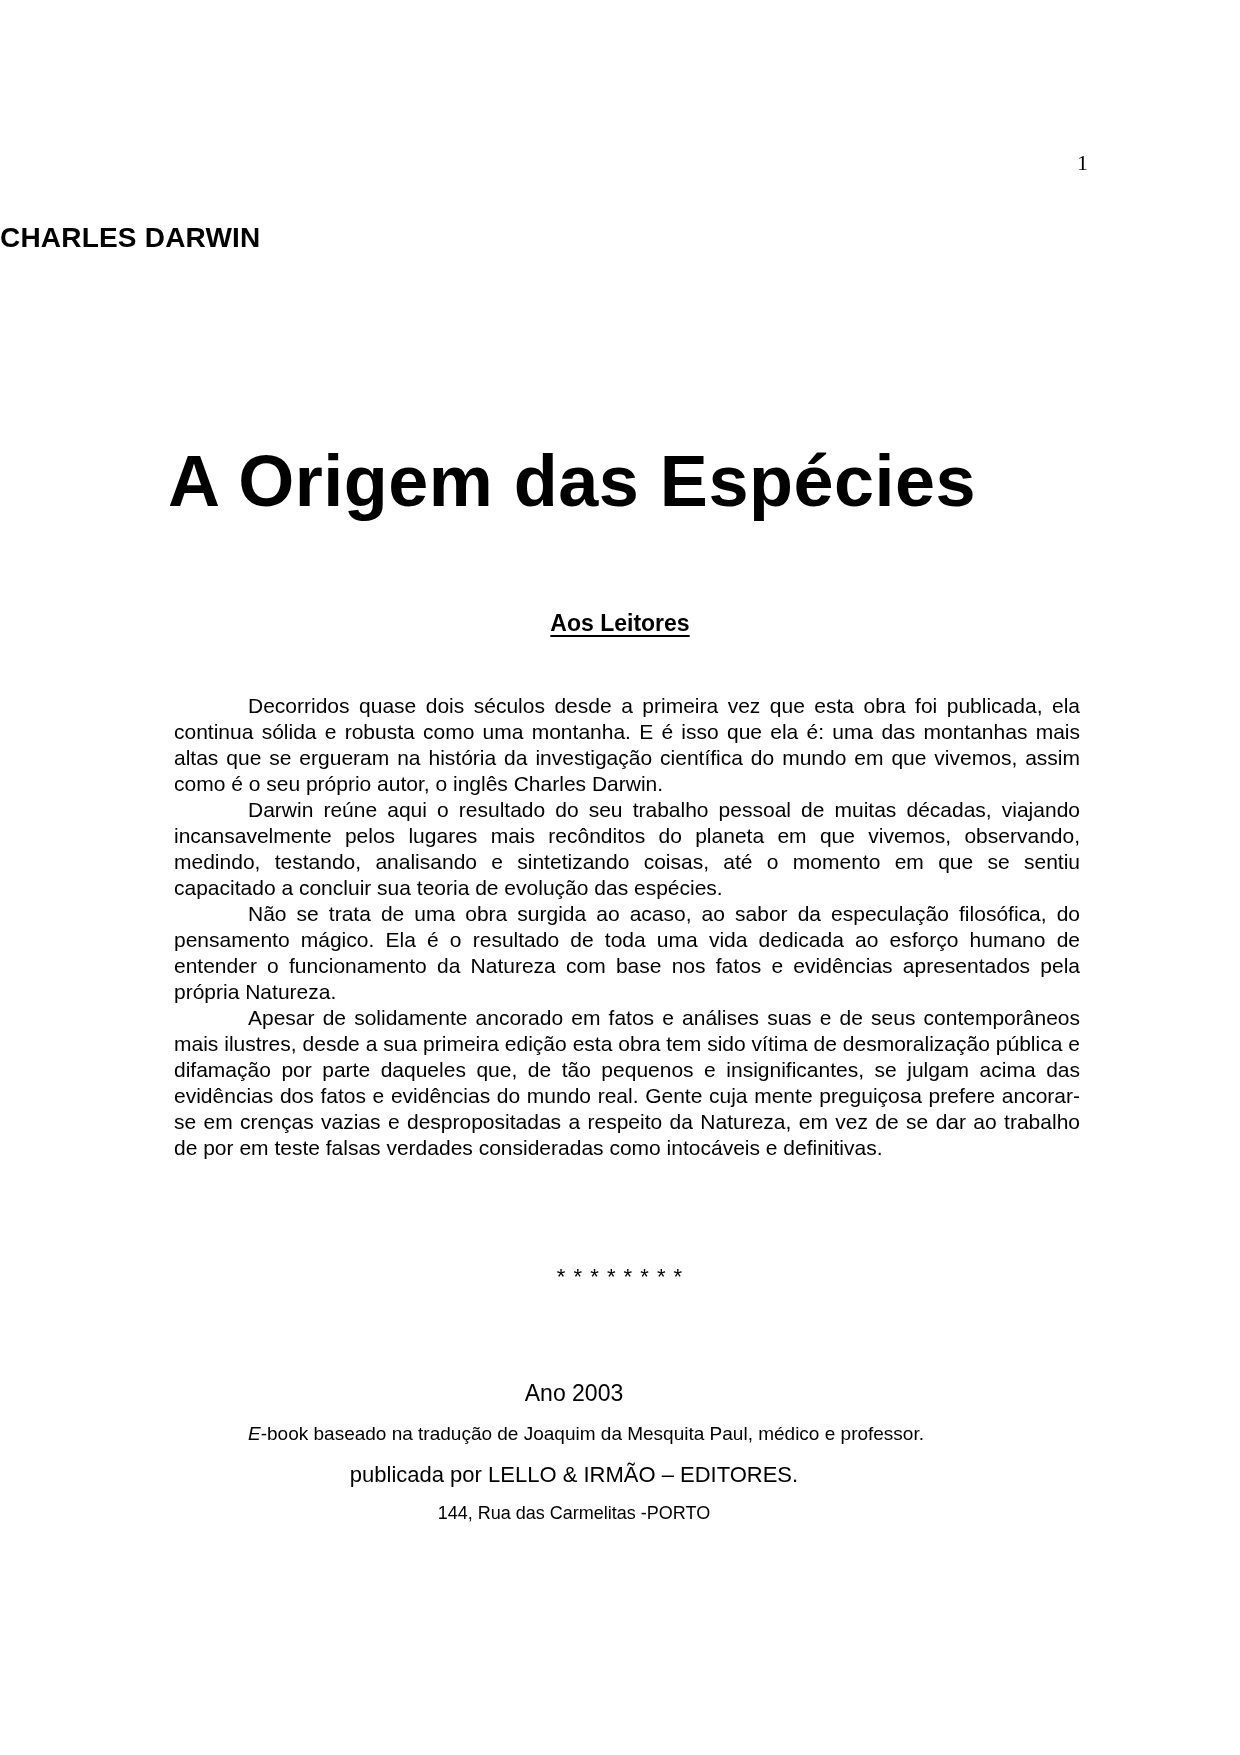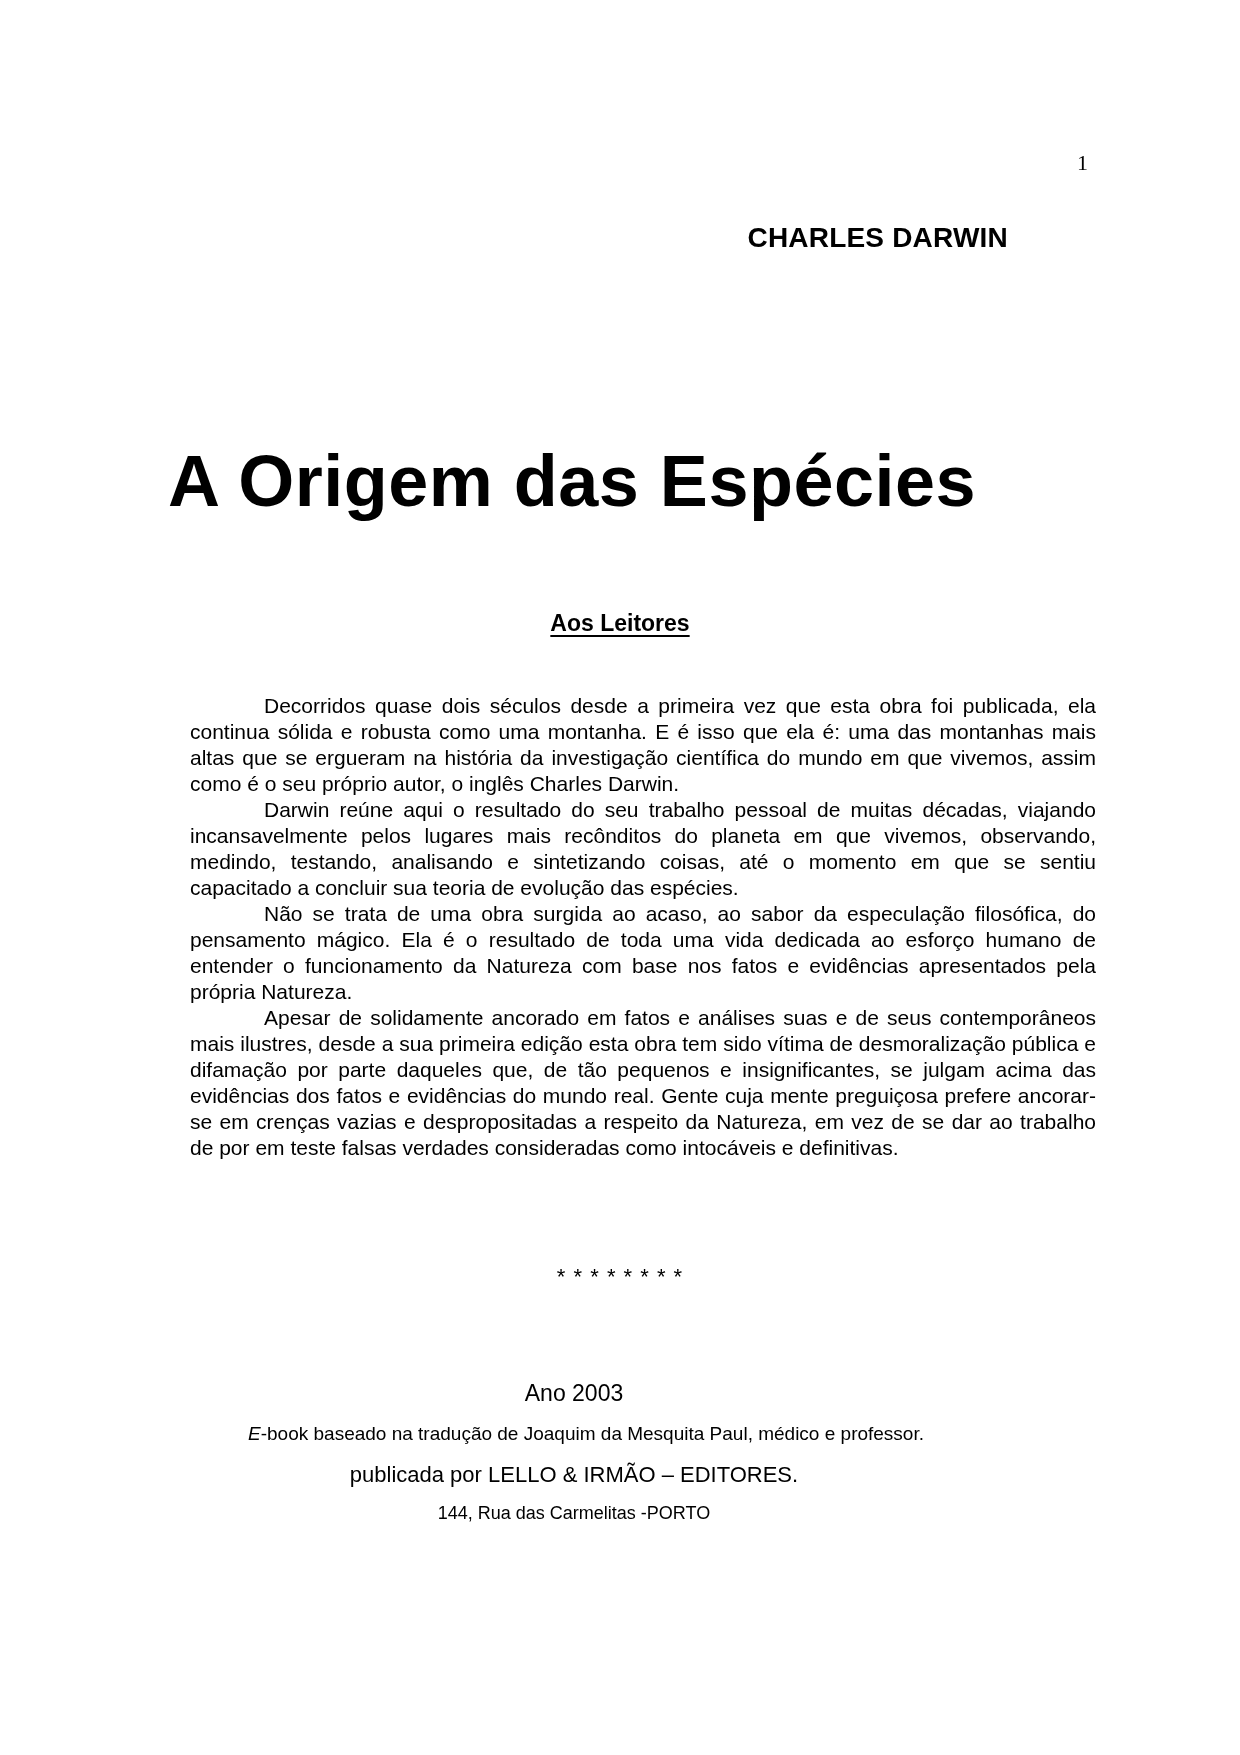--- a/index.html
+++ b/index.html
@@ -1,21 +1,21 @@
 <!DOCTYPE html>
 <html><head>
 <meta charset="utf-8">
 <style>
   html, body { margin: 0; padding: 0; background: #ffffff; }
   body { width: 1240px; height: 1755px; position: relative; overflow: hidden; color: #000000; font-family: "Liberation Sans", "DejaVu Sans", sans-serif; }
   .page-number { position: absolute; left: 1058px; top: 150px; width: 30px; text-align: right; font-family: "Liberation Serif", "DejaVu Serif", serif; font-size: 22px; }
-  .author { position: absolute; left: 0; width: 1008px; top: 222px; text-align: right; font-weight: bold; font-size: 28px; letter-spacing: 0.2px; }
+  .author { position: absolute; left: 0; width: 1008px; top: 222px; text-align: left; font-weight: bold; font-size: 28px; letter-spacing: 0.2px; }
   .title { position: absolute; left: 0; width: 1144px; top: 440px; text-align: center; font-weight: bold; font-size: 72px; letter-spacing: 0.5px; }
   .section-heading { position: absolute; left: 0; width: 1240px; top: 610px; text-align: center; font-weight: bold; font-size: 23px; text-decoration: underline; text-underline-offset: 4px; }
-  .body-text { position: absolute; left: 174px; width: 906px; top: 693px; font-size: 21px; line-height: 26px; text-align: justify; hyphens: manual; margin-left: 16px; }
+  .body-text { position: absolute; left: 174px; width: 906px; top: 693px; font-size: 21px; line-height: 26px; text-align: justify; hyphens: manual; }
   .body-text p { margin: 0; text-indent: 74px; }
   .stars { position: absolute; left: 0; width: 1240px; top: 1264px; text-align: center; font-size: 22px; letter-spacing: 1px; }
   .imprint { position: absolute; left: 0; width: 1148px; text-align: center; }
   .imprint.year { top: 1380px; font-size: 23px; }
   .imprint.ebook { top: 1423px; font-size: 19px; margin-left: 12px; }
   .imprint.ebook .e { font-style: italic; }
   .imprint.publisher { top: 1462px; font-size: 22px; }
   .imprint.address { top: 1503px; font-size: 18px; }
 </style>
 </head>

